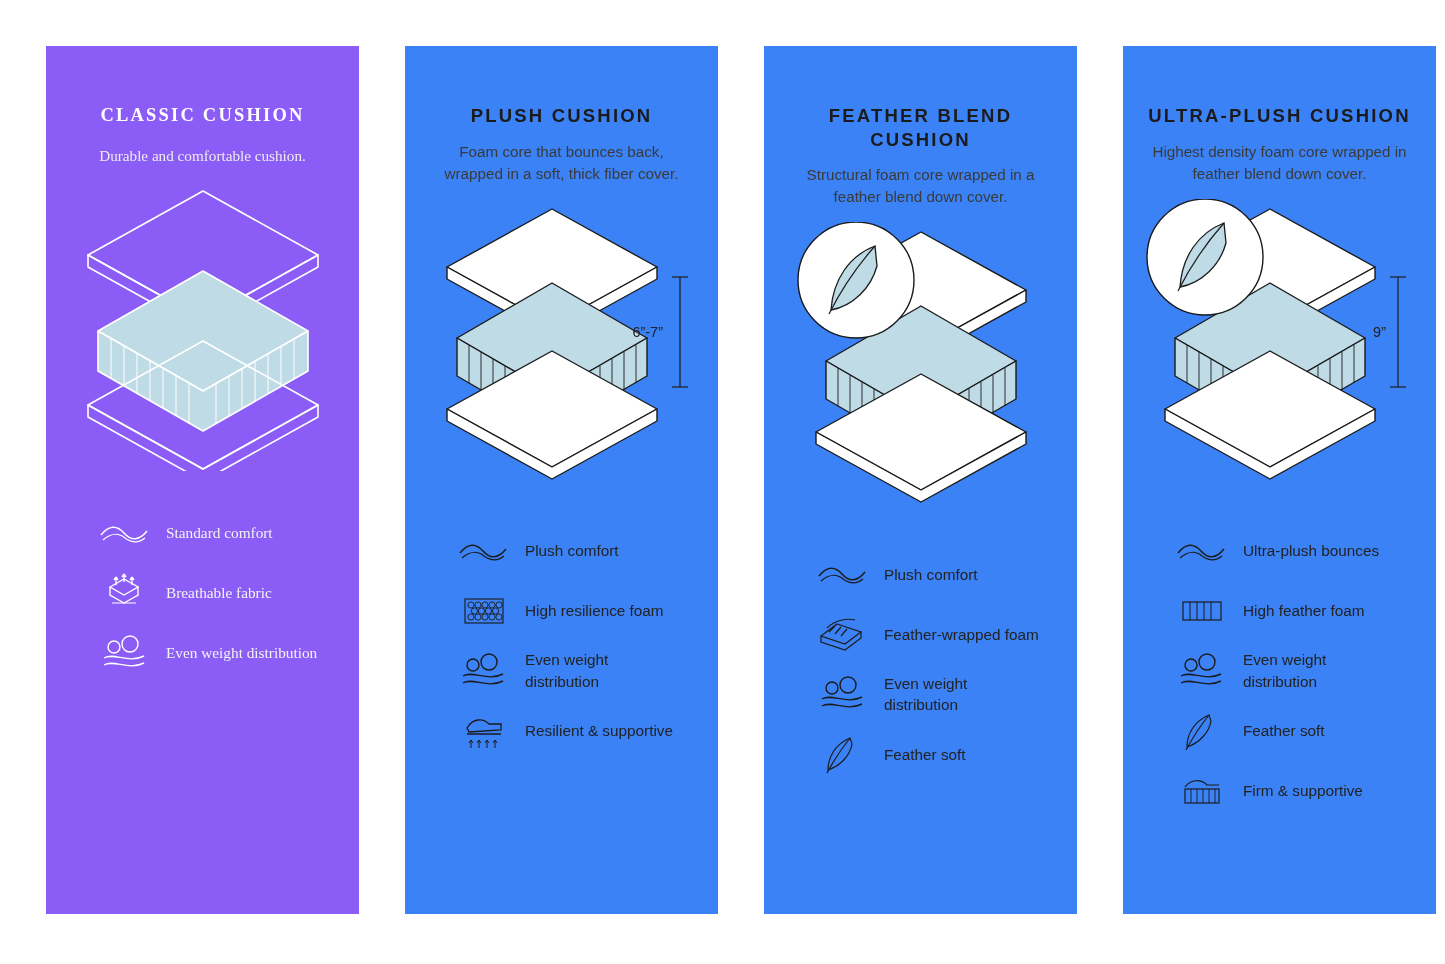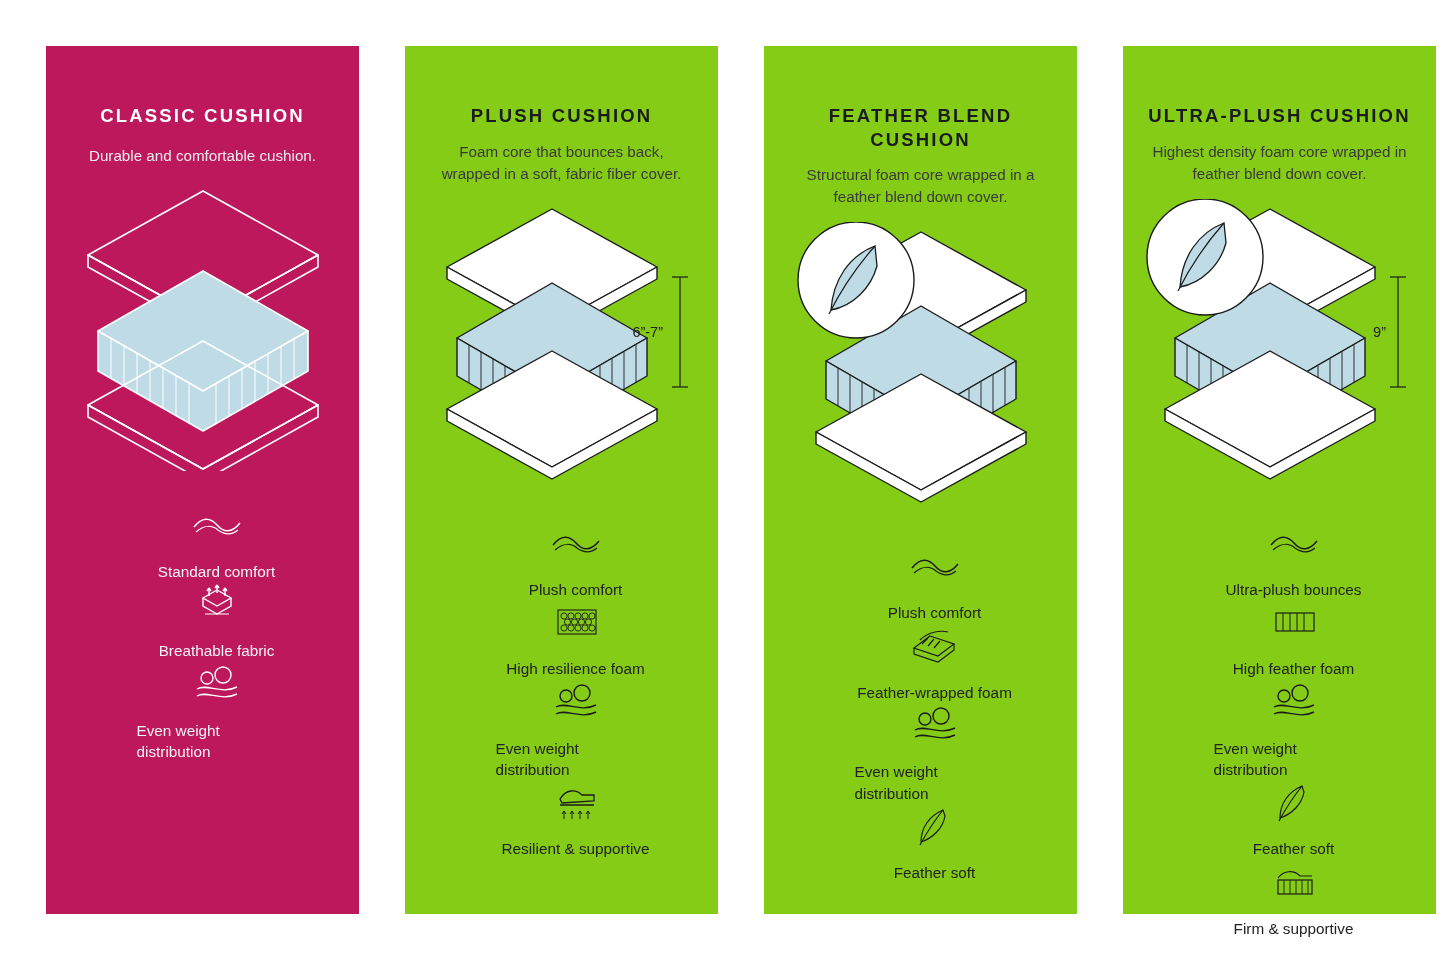--- a/index.html
+++ b/index.html
@@ -25,25 +25,26 @@
     padding: 46px 0 0 0;
     justify-content: flex-start;
   }
   .card {
     position: relative;
     width: 313px;
     height: 868px;
     margin-left: 46px;
     box-sizing: border-box;
     padding: 0;
-    background: #84cc16;
+    background: #3b82f6;
   }
   .card.dark {
-    background: #be185d;
+    background: #8b5cf6;
     color: #ffffff;
+    font-family: Liberation Serif, serif;
   }
   .card-title {
     text-align: center;
     font-size: 18.5px;
     font-weight: bold;
     letter-spacing: 2.2px;
     color: #1b1b1b;
     margin: 0;
     padding: 58px 22px 0 22px;
     line-height: 1.28;
@@ -82,21 +83,20 @@
     margin: 0;
     padding: 22px 0 0 0;
     list-style: none;
   }
   .feature {
     display: flex;
     align-items: center;
     gap: 14px;
     padding: 0 22px 0 50px;
     min-height: 60px;
-    flex-direction: column;
   }
   .feat-icon {
     width: 56px;
     min-width: 56px;
     height: 44px;
     display: flex;
     align-items: center;
     justify-content: center;
   }
   .feat-label {
@@ -187,21 +187,21 @@
               <path d="M6 31 C 16 25, 30 37, 46 29"></path>
             </svg>
           </span>
           <span class="feat-label">Even weight distribution</span>
         </li>
       </ul>
     </div>
 
     <div class="card">
       <div class="card-title">PLUSH CUSHION</div>
-      <div class="card-desc">Foam core that bounces back, wrapped in a soft, fabric fiber cover.</div>
+      <div class="card-desc">Foam core that bounces back, wrapped in a soft, thick fiber cover.</div>
 
       <div class="illus">
         <svg width="300" height="290" viewBox="0 0 300 290">
           <g fill="#ffffff" stroke="#1b1b1b" stroke-width="1.4" stroke-linejoin="round">
             <polygon points="140,10 245,68 140,126 35,68"></polygon>
             <polygon points="35,68 35,80 140,138 245,80 245,68 140,126"></polygon>
             <polygon points="140,84 235,139 140,194 45,139" fill="#bedbe6"></polygon>
             <polygon points="45,139 45,177 140,232 235,177 235,139 140,194" fill="#bedbe6"></polygon>
             <g stroke="#1b1b1b" stroke-width="0.9" fill="none">
               <line x1="57" y1="146" x2="57" y2="184"></line>

